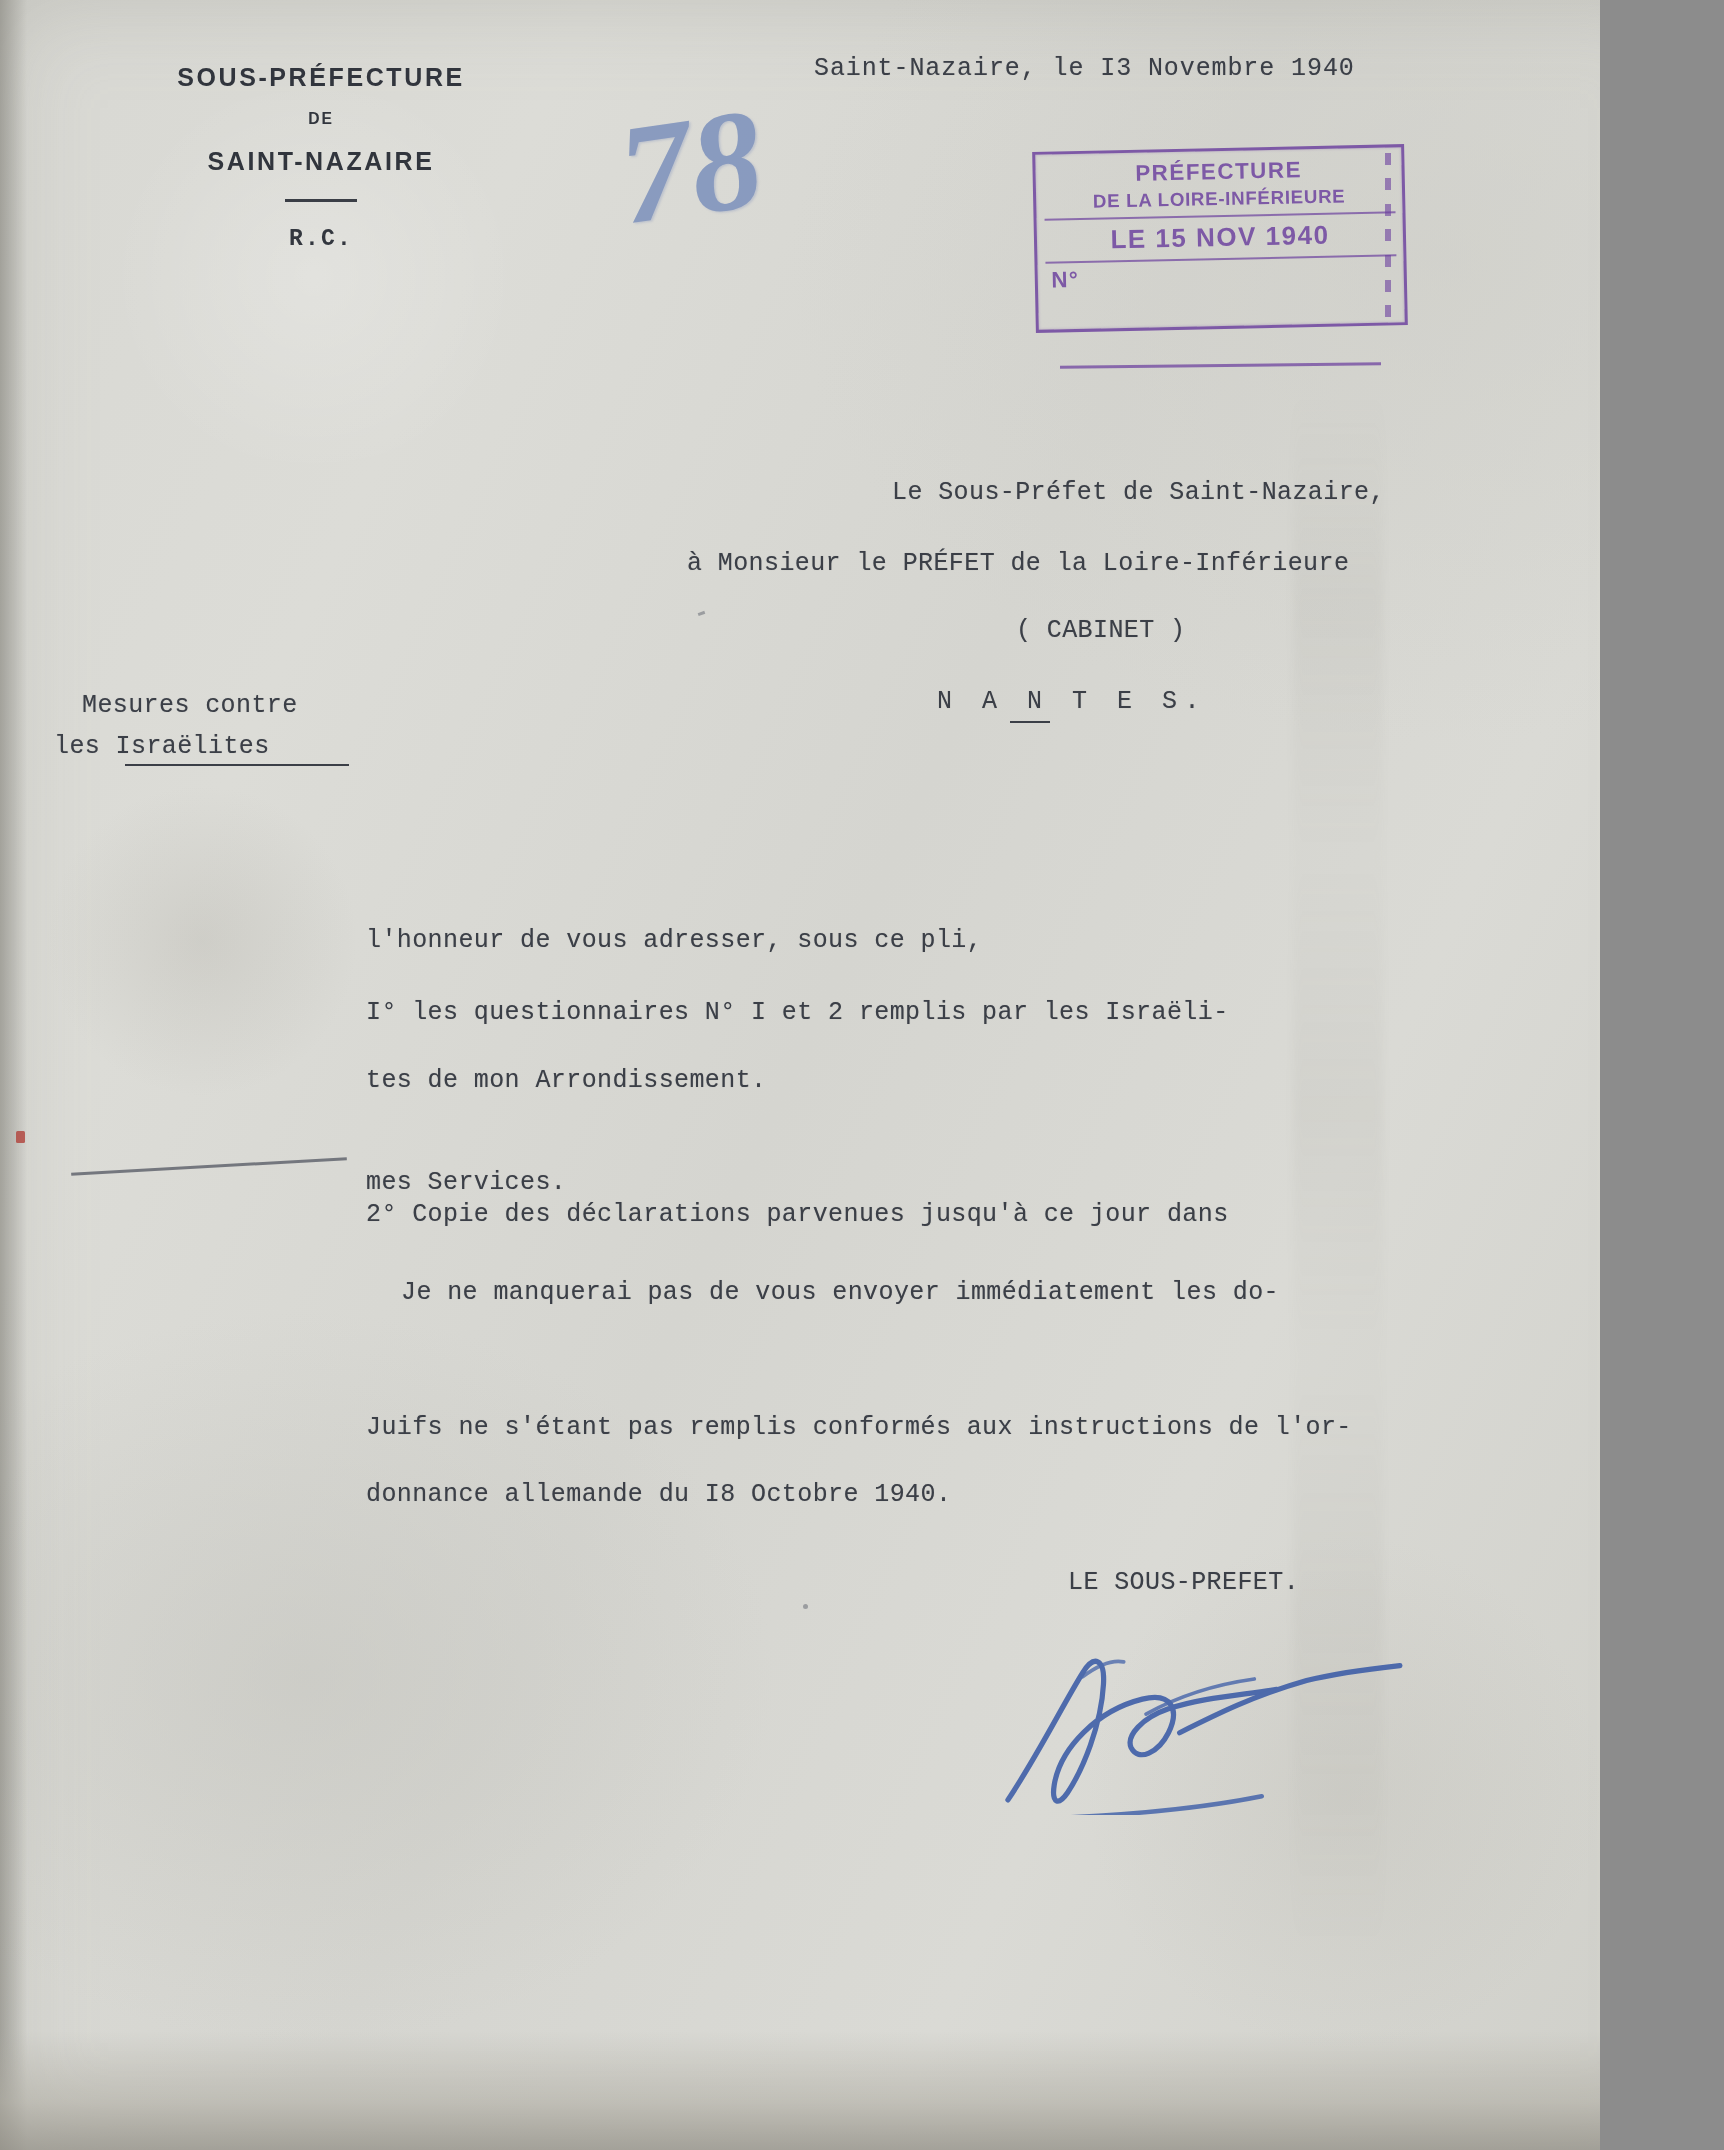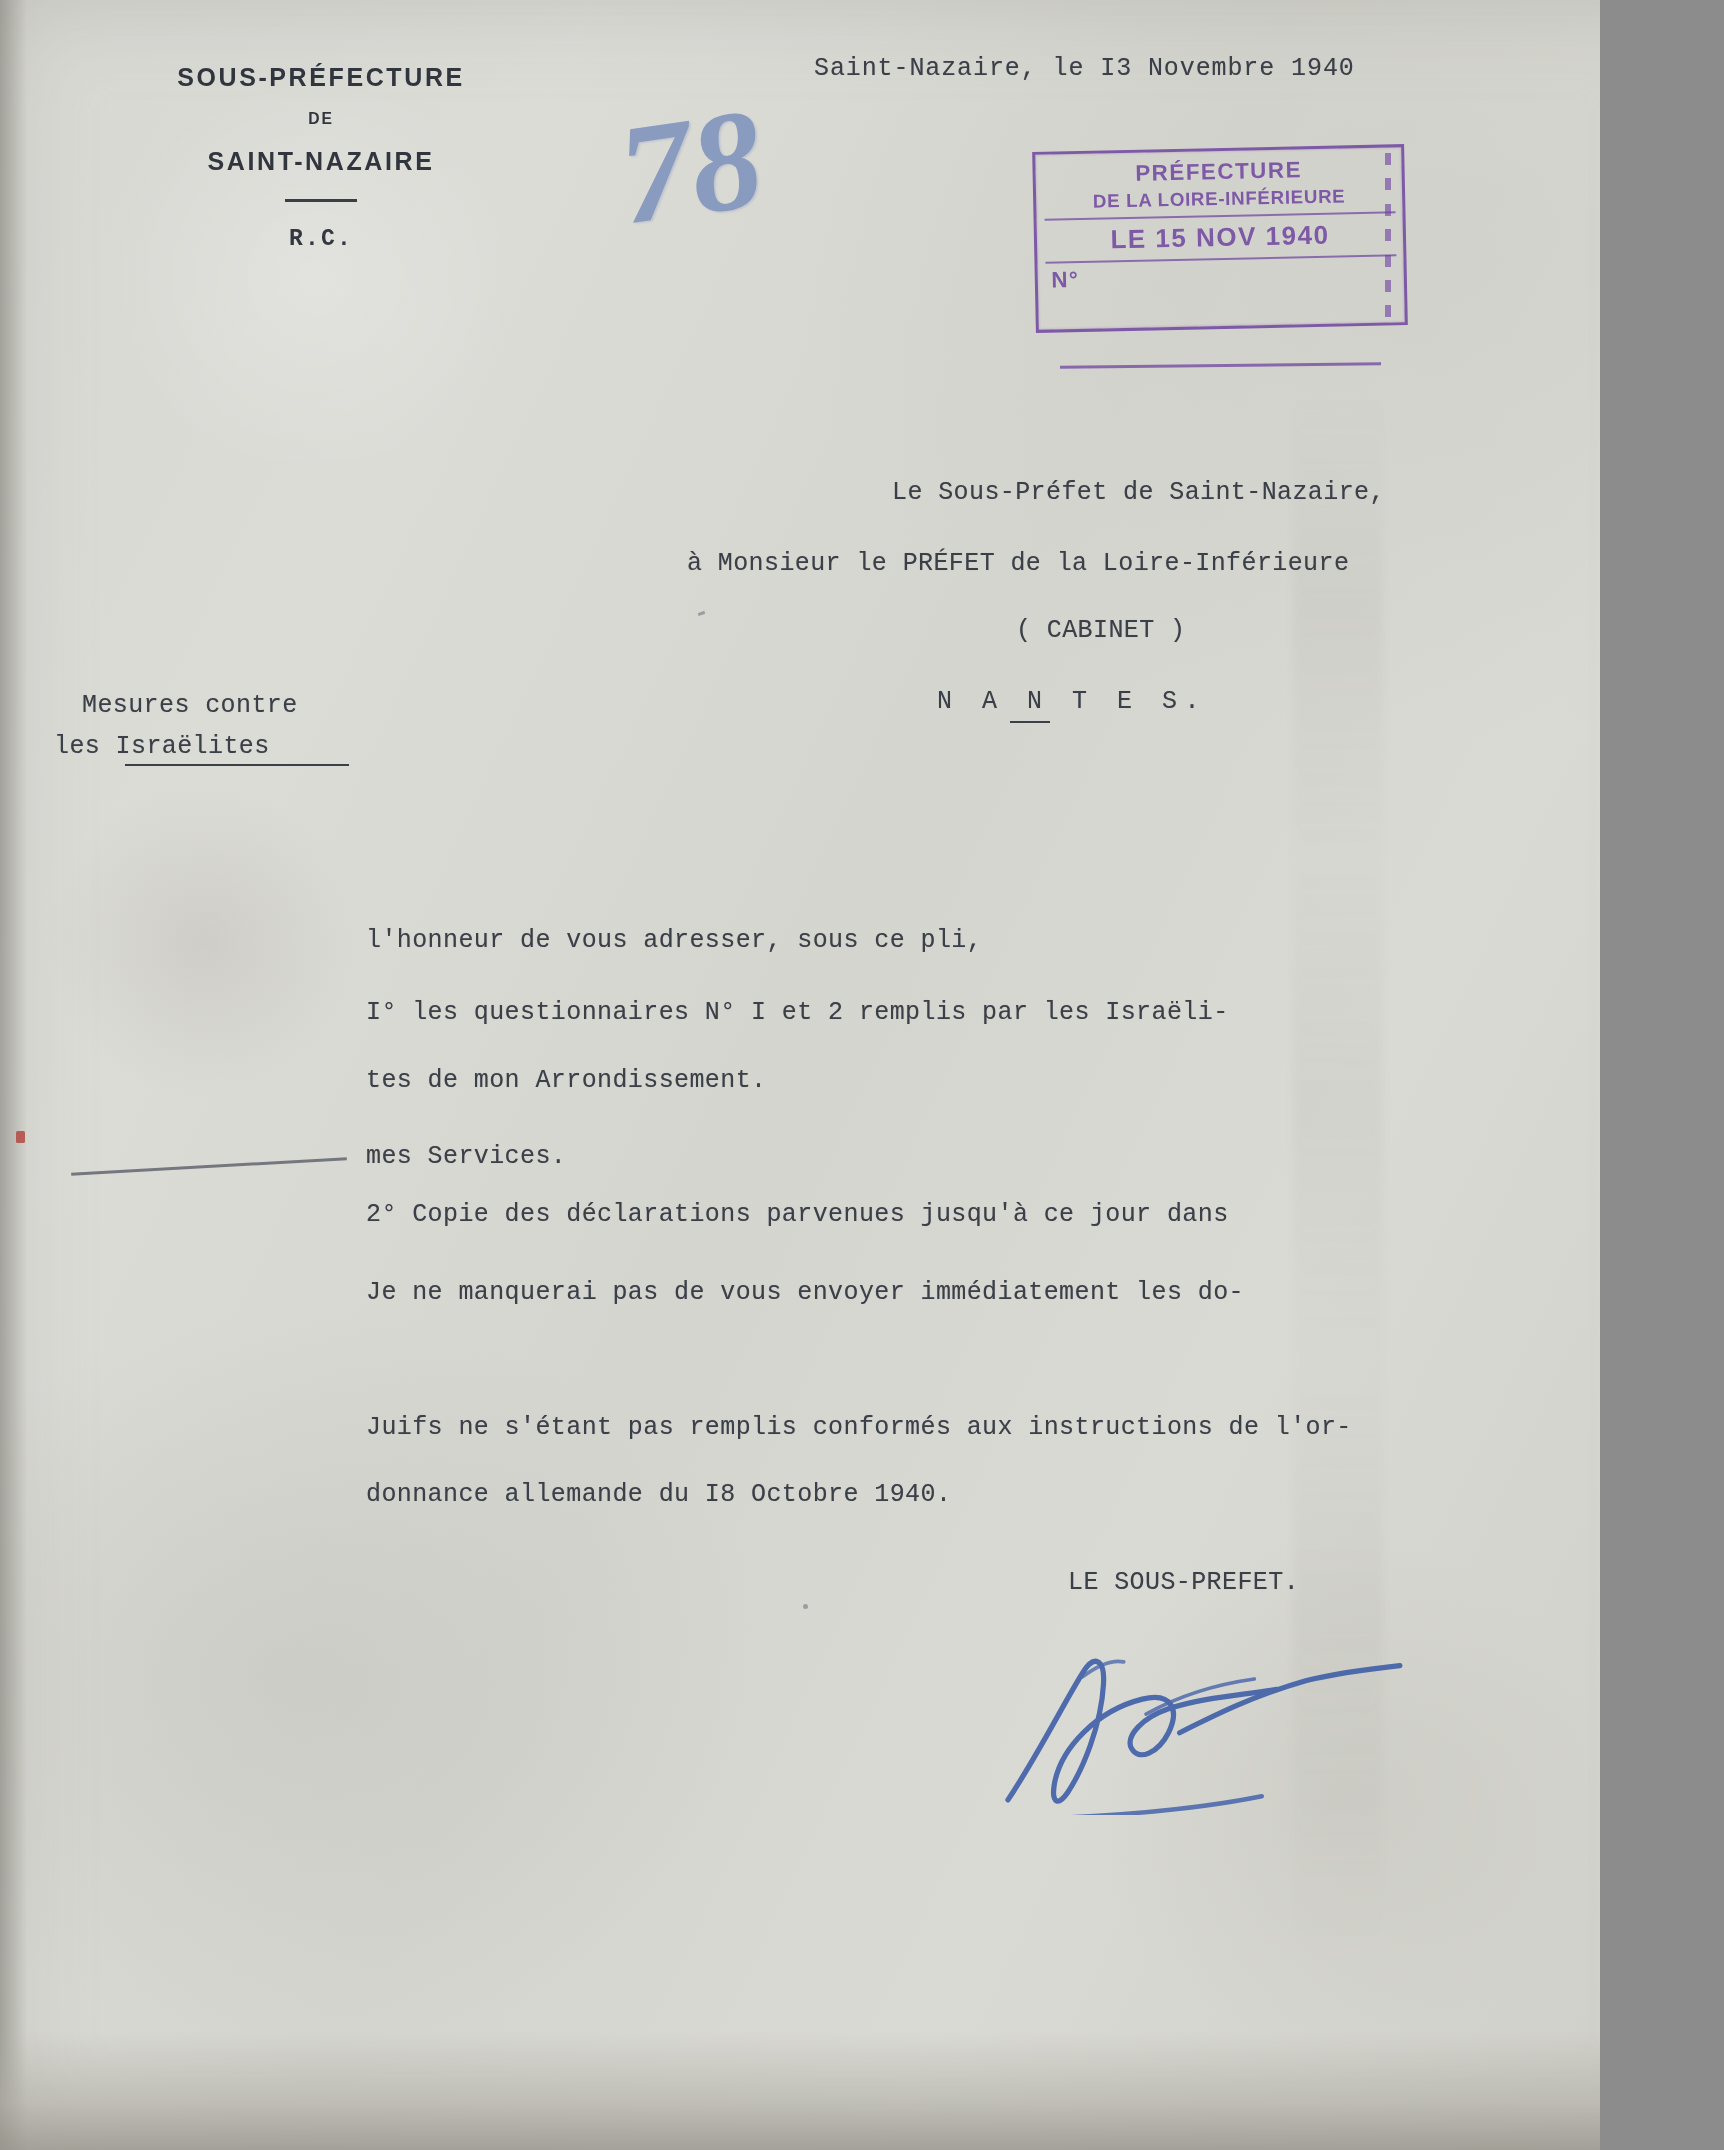--- a/index.html
+++ b/index.html
@@ -240,22 +240,22 @@
     background: #3b3f47;
   }
 
   
   .body-line { font-size: 25px; left: 366px; }
   #b1  { top: 859px; }
   #b2  { top: 926px; left: 366px; }
   #b3  { top: 998px; }
   #b4  { top: 1066px; left: 366px; }
   #b5  { top: 1200px; }
-  #b6  { top: 1142px; left: 366px; text-align: right; }
-  #b7  { top: 1278px; }
+  #b6  { top: 1168px; left: 366px; text-align: right; }
+  #b7  { top: 1278px; margin-left: 35px; }
   #b8  { top: 1346px; left: 366px; }
   #b9  { top: 1413px; left: 366px; }
   #b10 { top: 1480px; left: 366px; }
 
   #signoff { left: 1068px; top: 1568px; font-size: 25px; }
 
   
   #signature {
     position: absolute;
     left: 993px;

